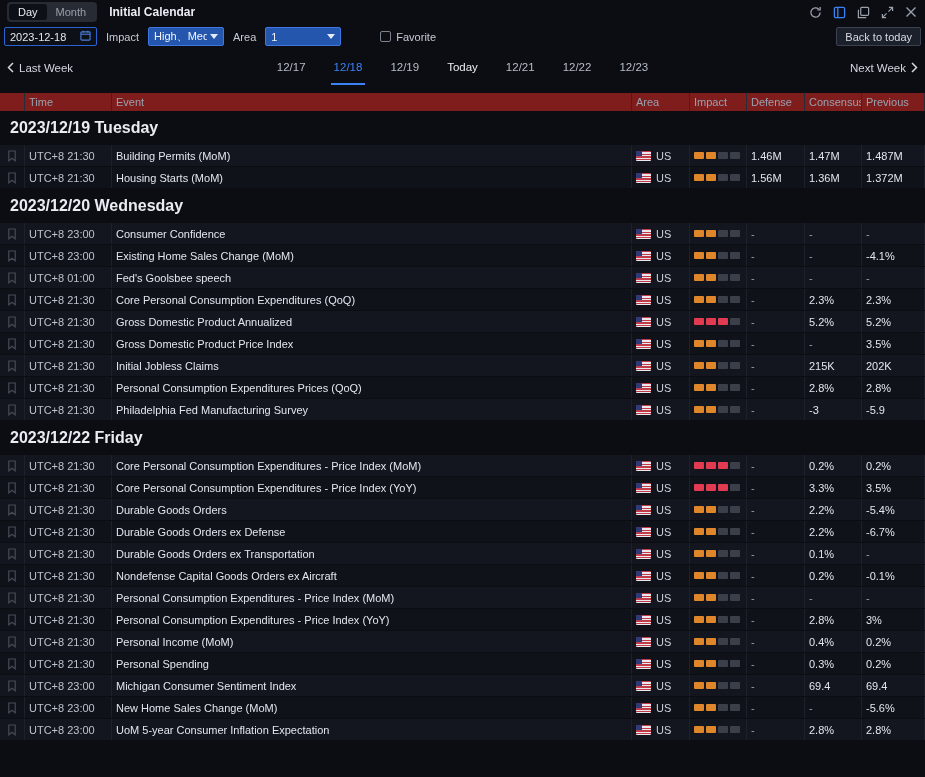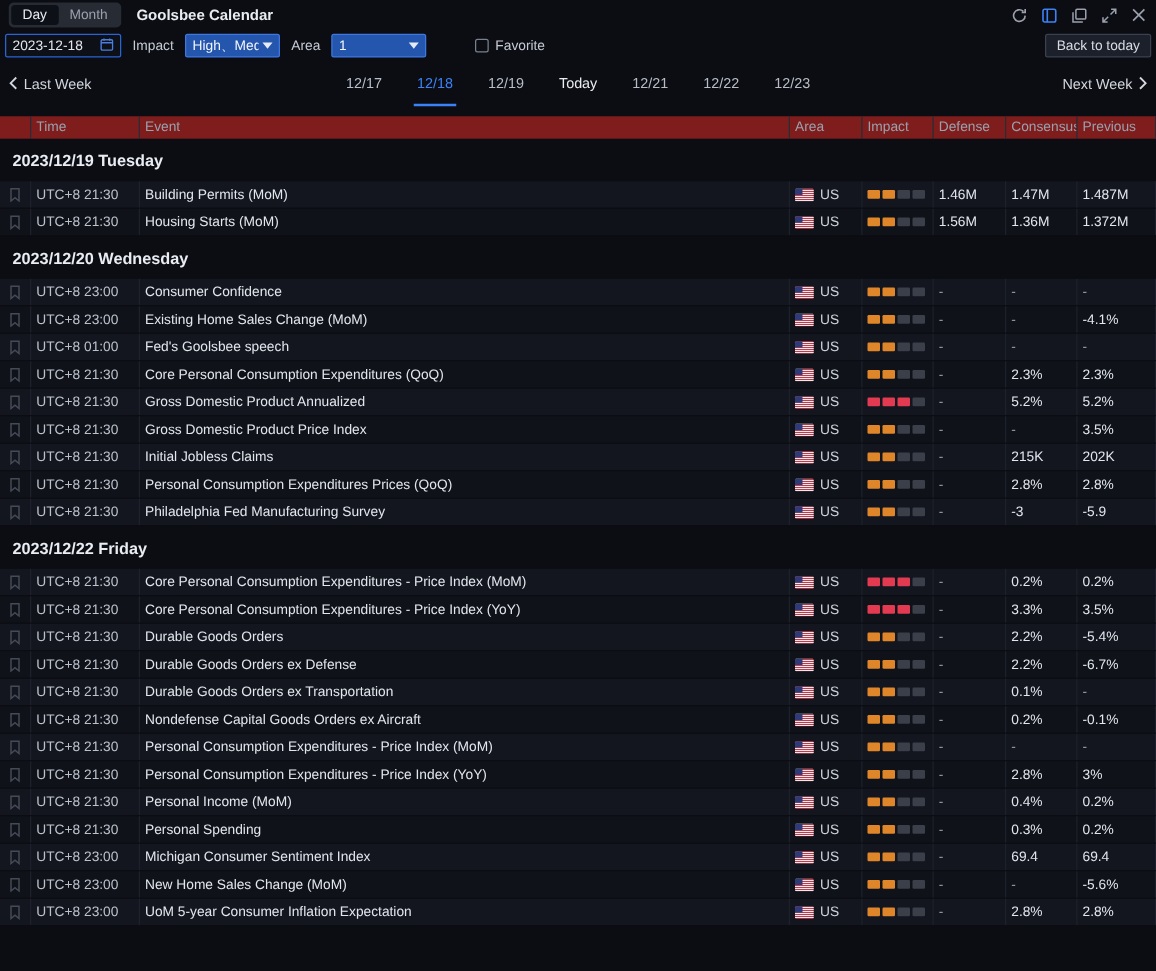--- a/index.html
+++ b/index.html
@@ -48,21 +48,21 @@
          border-bottom:2px solid transparent; padding:0 3px; }
   .tab.sel { color:#3c82f7; border-bottom-color:#3c82f7; }
   .tab.white { color:#e9ecf1; }
 
   
   .thead { display:grid; grid-template-columns:25px 87px 1fr 58px 57px 58px 57px 63px;
            height:18px; background:#7f1d1d; margin-top:8px; flex:none; }
   .hcell { font-size:11px; color:#9aa1ae; padding:0 4px; border-right:1px solid #272c36;
            display:flex; align-items:center; overflow:hidden; white-space:nowrap; }
   .tbody { flex:1; overflow:hidden; }
-  .sect { height:34px; display:flex; align-items:center; padding:0 10px; font-size:13px; font-weight:700;
+  .sect { height:34px; display:flex; align-items:center; padding:0 10px; font-size:16px; font-weight:700;
           color:#e9ecf2; background:#0b0d12; }
   .row { display:grid; grid-template-columns:25px 87px 1fr 58px 57px 58px 57px 63px;
          height:22px; background:#13161e; border-bottom:1px solid #0b0d12; cursor:default; }
   .row.alt { background:#0f1219; }
   .cell { display:flex; align-items:center; font-size:11px; padding:0 4px; border-right:1px solid #1d212b;
           overflow:hidden; white-space:nowrap; }
   .c0 { justify-content:center; padding:0; }
   .c1 { color:#bcc2cc; }
   .c2 { color:#e2e6ed; }
   .c3 { gap:5px; color:#ced3db; }
@@ -77,21 +77,21 @@
 </head>
 <body>
 
 <div class="app">
 
   <div class="titlebar">
     <div class="seg">
       <button class="seg-btn active">Day</button>
       <button class="seg-btn">Month</button>
     </div>
-    <div class="tb-title">Goolsbee Calendar</div>
+    <div class="tb-title">Initial Calendar</div>
     <div class="tb-icons">
       <span class="ic">
         <svg width="13" height="13" viewBox="0 0 14 14">
             <path d="M12 7a5 5 0 1 1-1.6-3.7" fill="none" stroke="#9aa0ac" stroke-width="1.4"></path>
             <path d="M12 1.2v3h-3" fill="none" stroke="#9aa0ac" stroke-width="1.4"></path>
           </svg>
       </span>
       <span class="ic">
         <svg width="13" height="13" viewBox="0 0 14 14">
             <rect x="1.5" y="1.5" width="11" height="11" rx="1.5" fill="none" stroke="#3c82f7" stroke-width="1.4"></rect>

